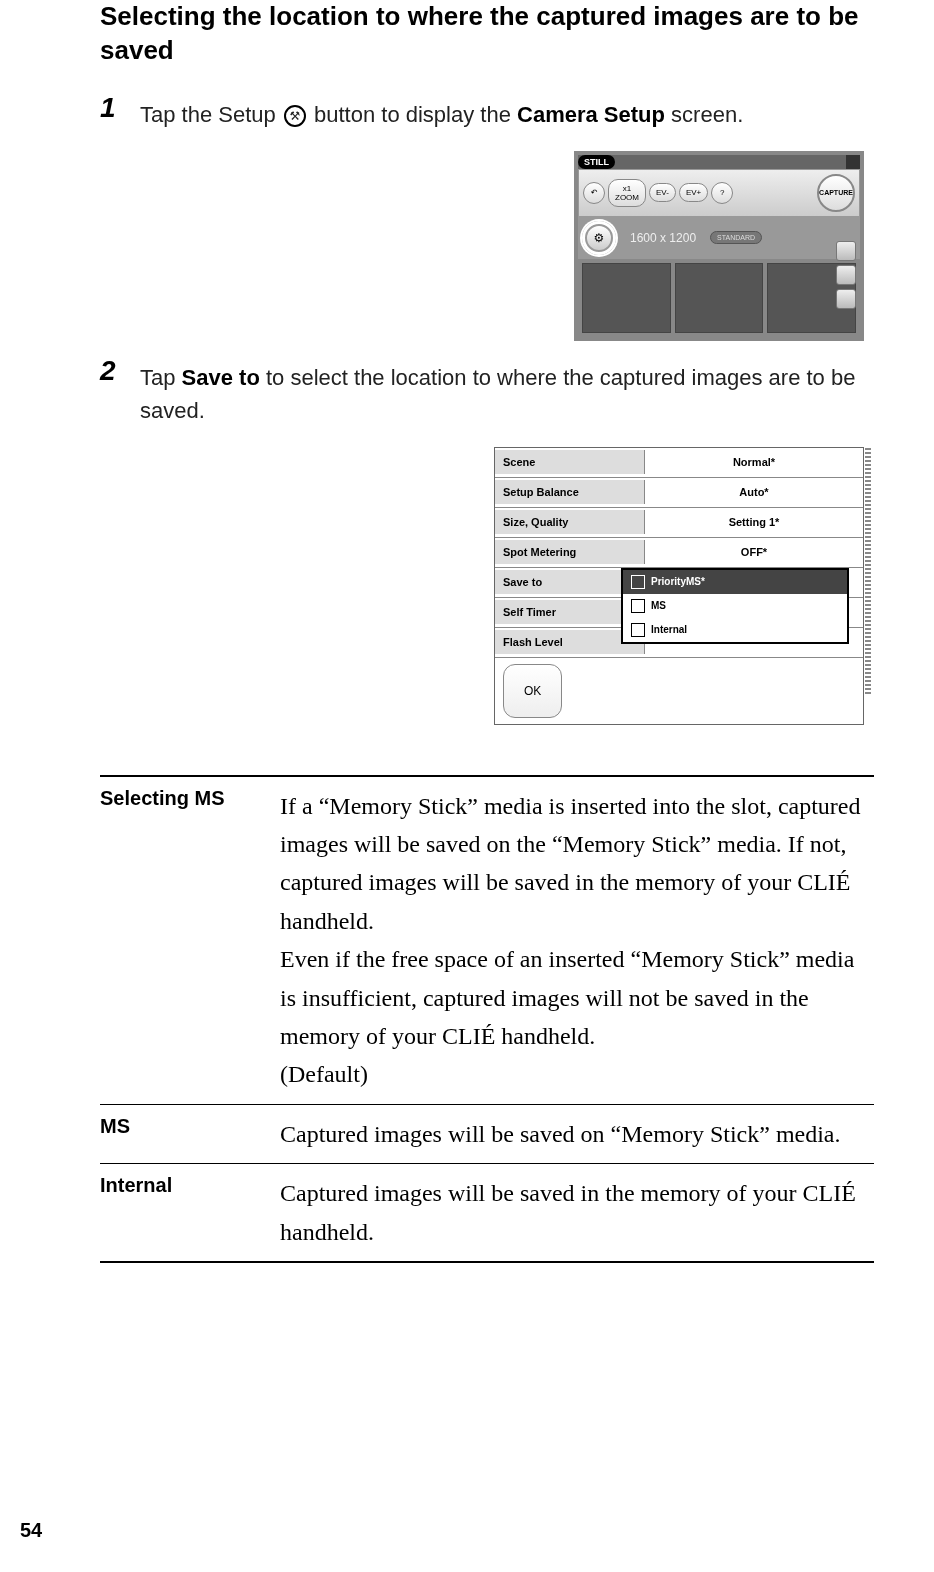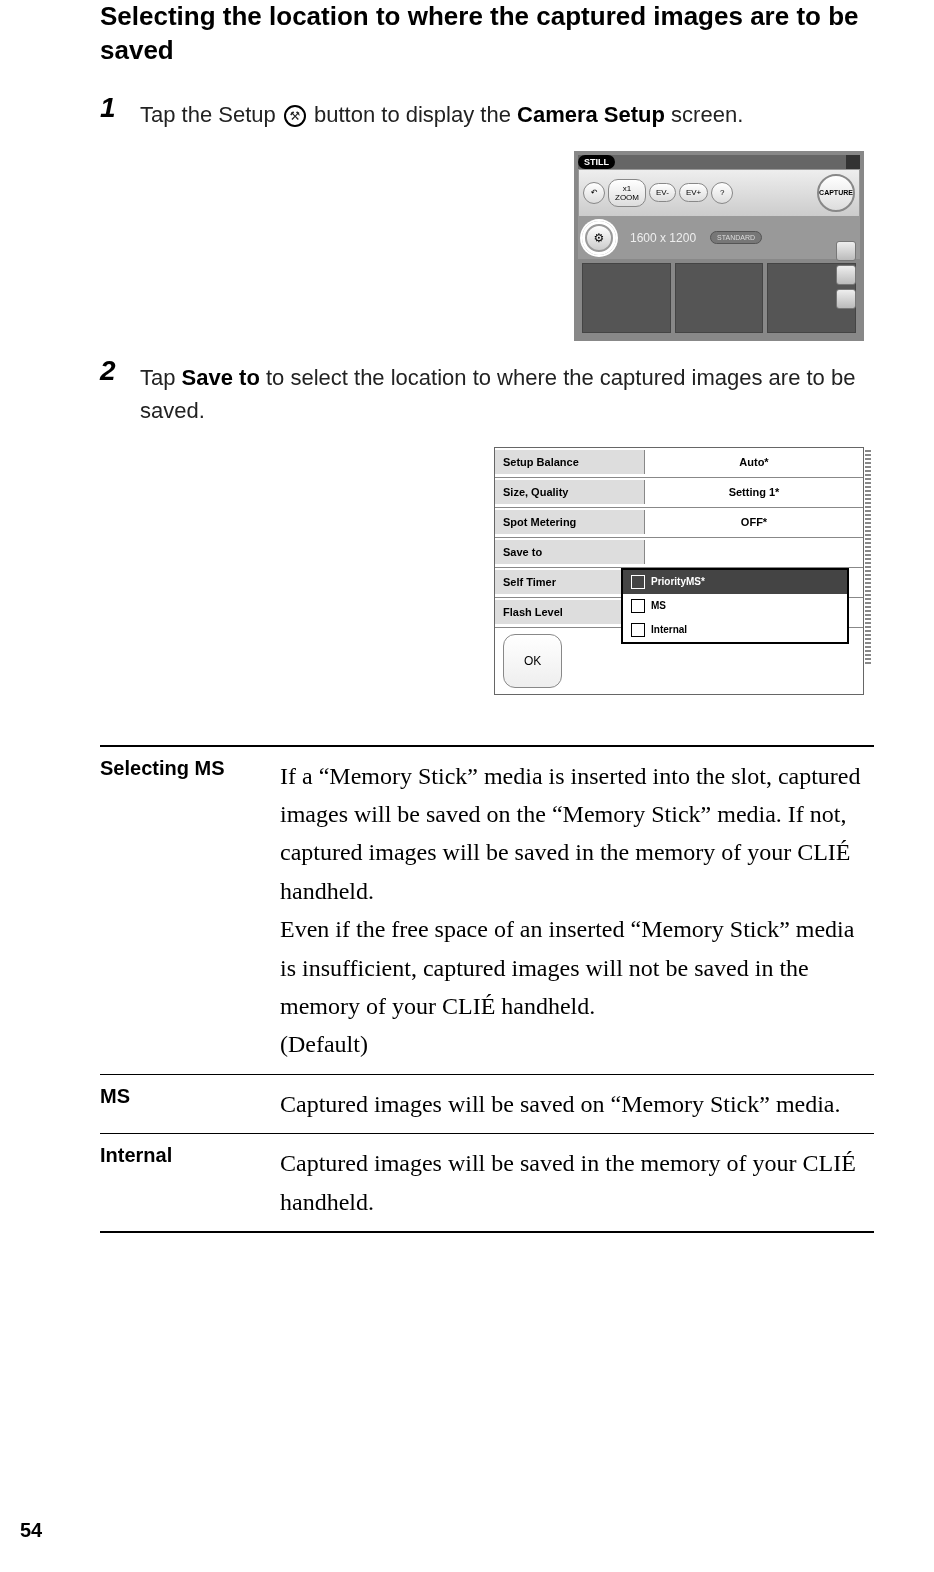--- a/index.html
+++ b/index.html
@@ -358,20 +358,24 @@
 
   <div class="step" style="margin-top:20px;">
     <div class="step-num">2</div>
     <div class="step-text">
       <span>Tap </span><span class="bold">Save to</span><span> to select the location to where the captured images are to be saved.</span>
     </div>
   </div>
 
   <div class="setup-screenshot">
     <div class="scroll-indicator"></div>
+    <div class="setup-row">
+      <div class="setup-label">Scene</div>
+      <div class="setup-value">Normal*</div>
+    </div>
     <div class="setup-row">
       <div class="setup-label">Setup Balance</div>
       <div class="setup-value">Auto*</div>
     </div>
     <div class="setup-row">
       <div class="setup-label">Size, Quality</div>
       <div class="setup-value">Setting 1*</div>
     </div>
     <div class="setup-row">
       <div class="setup-label">Spot Metering</div>

